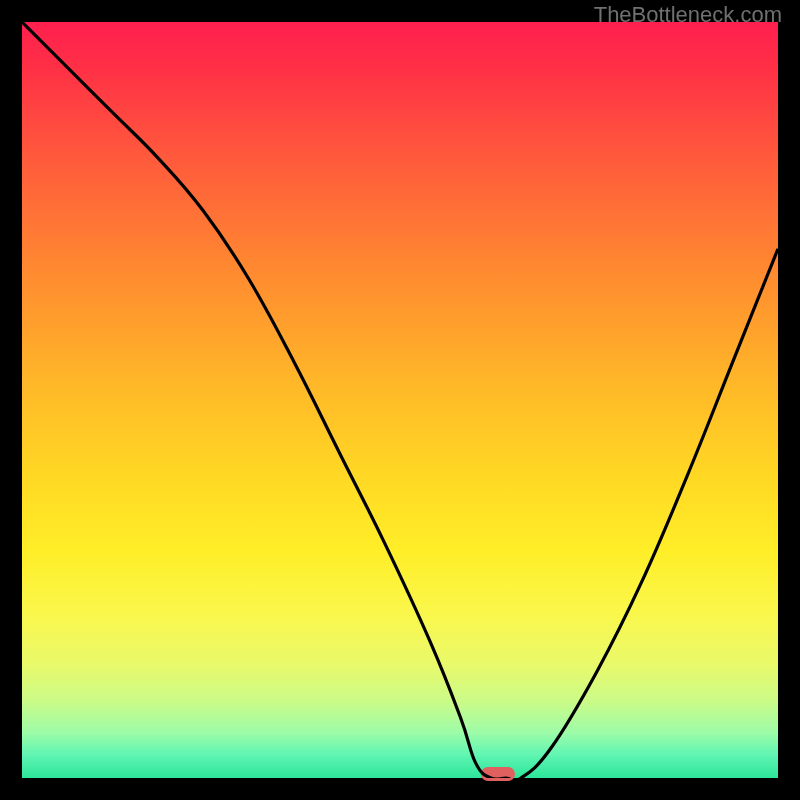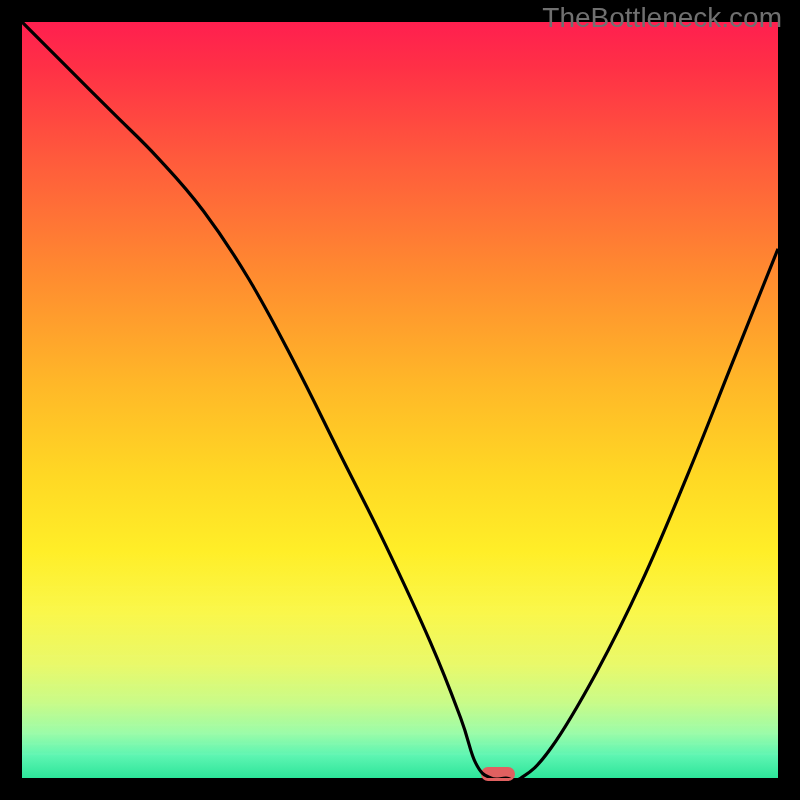--- a/index.html
+++ b/index.html
@@ -15,21 +15,21 @@
     position: relative;
     width: 800px;
     height: 800px;
     background: #000;
   }
   .watermark {
     position: absolute;
     top: 2px;
     right: 18px;
     color: #707070;
-    font-size: 28px;
+    font-size: 22px;
     z-index: 20;
     text-align: center;
   }
   .plot-area {
     position: absolute;
     left: 22px;
     top: 22px;
     width: 756px;
     height: 756px;
     background: linear-gradient(to bottom,

